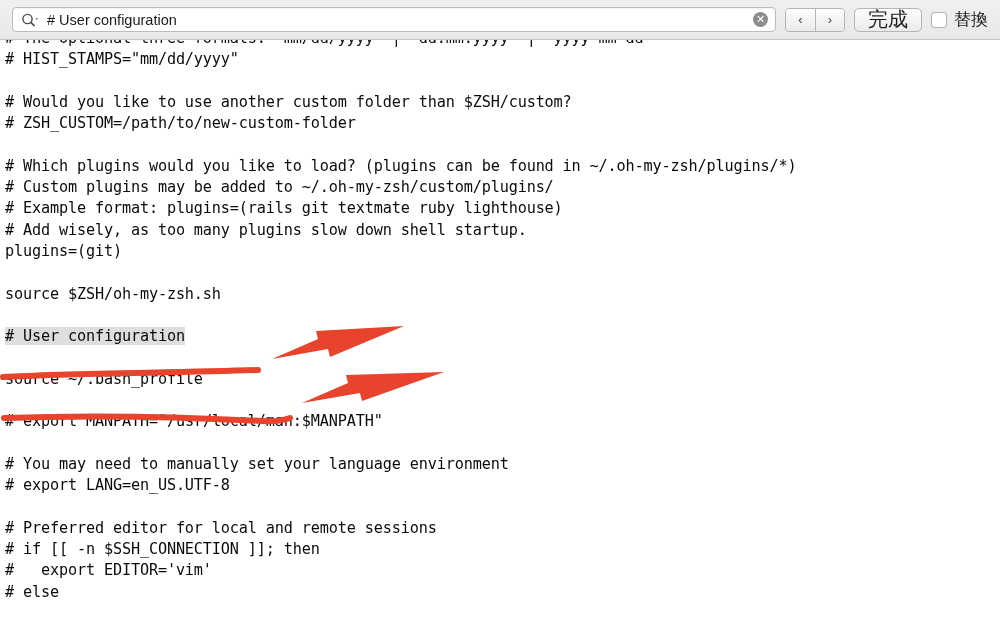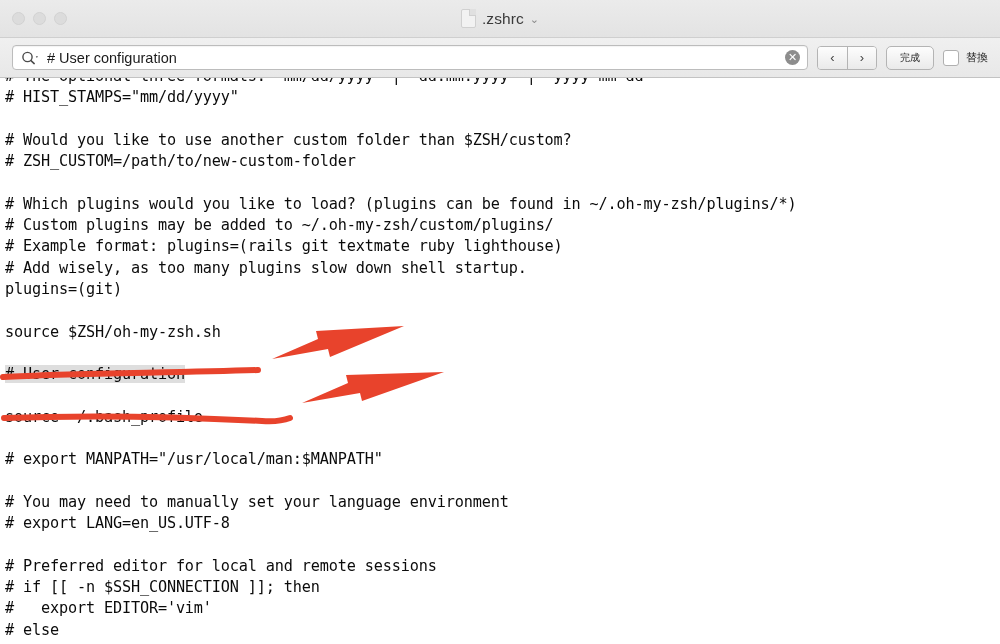--- a/index.html
+++ b/index.html
@@ -158,37 +158,37 @@
 
   .done-btn {
     height: 24px;
     padding: 0 13px;
     border: 1px solid #b4b4b4;
     border-radius: 5px;
     background: linear-gradient(to bottom, #fdfdfd, #eaeaea);
     display: flex;
     align-items: center;
     justify-content: center;
-    font-size: 10px;
+    font-size: 20px;
     color: #1c1c1c;
   }
 
   .replace-group {
     display: flex;
     align-items: center;
     gap: 7px;
   }
   .checkbox {
     width: 16px; height: 16px;
     border: 1px solid #b0b0b0;
     border-radius: 3px;
     background: #ffffff;
   }
   .replace-label {
-    font-size: 11px;
+    font-size: 17px;
     color: #1c1c1c;
     font-family: Liberation Serif, serif;
   }
 
   
   .editor {
     position: relative;
     height: 566px;
     background: #ffffff;
     overflow: hidden;
@@ -224,32 +224,20 @@
     left: 0; top: 0;
     width: 1000px; height: 644px;
     pointer-events: none;
   }
 </style>
 </head>
 <body>
 
 <div id="app">
 
-  <div class="titlebar">
-    <div class="traffic-lights">
-      <div class="tl"></div>
-      <div class="tl"></div>
-      <div class="tl"></div>
-    </div>
-    <div class="title-center">
-      <div class="doc-icon"></div>
-      <div class="doc-title">.zshrc</div>
-      <div class="title-chevron">⌄</div>
-    </div>
-  </div>
 
   <div class="findbar">
 
     <div class="search-field">
       <span class="search-glass">
         <svg width="20" height="14" viewBox="0 0 20 14">
           <circle cx="6.5" cy="6" r="4.6" fill="none" stroke="#4a4a4a" stroke-width="1.4"></circle>
           <line x1="10" y1="9.6" x2="13.2" y2="12.6" stroke="#4a4a4a" stroke-width="1.5" stroke-linecap="round"></line>
           <path d="M14.8 5.2 L17 5.2 L15.9 7.0 Z" fill="#4a4a4a"></path>
         </svg>

